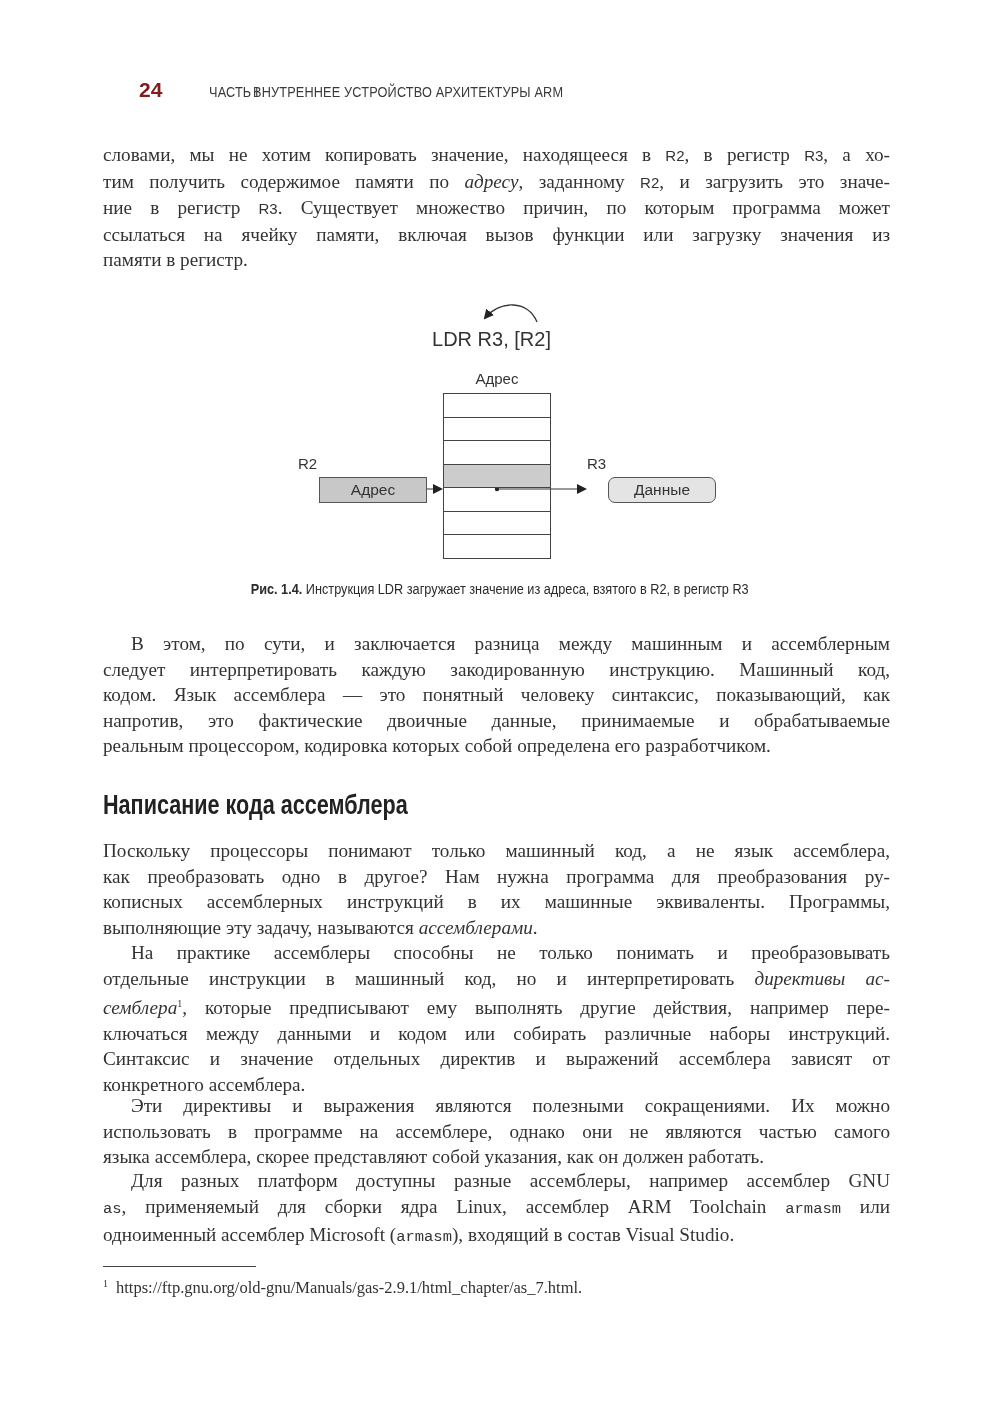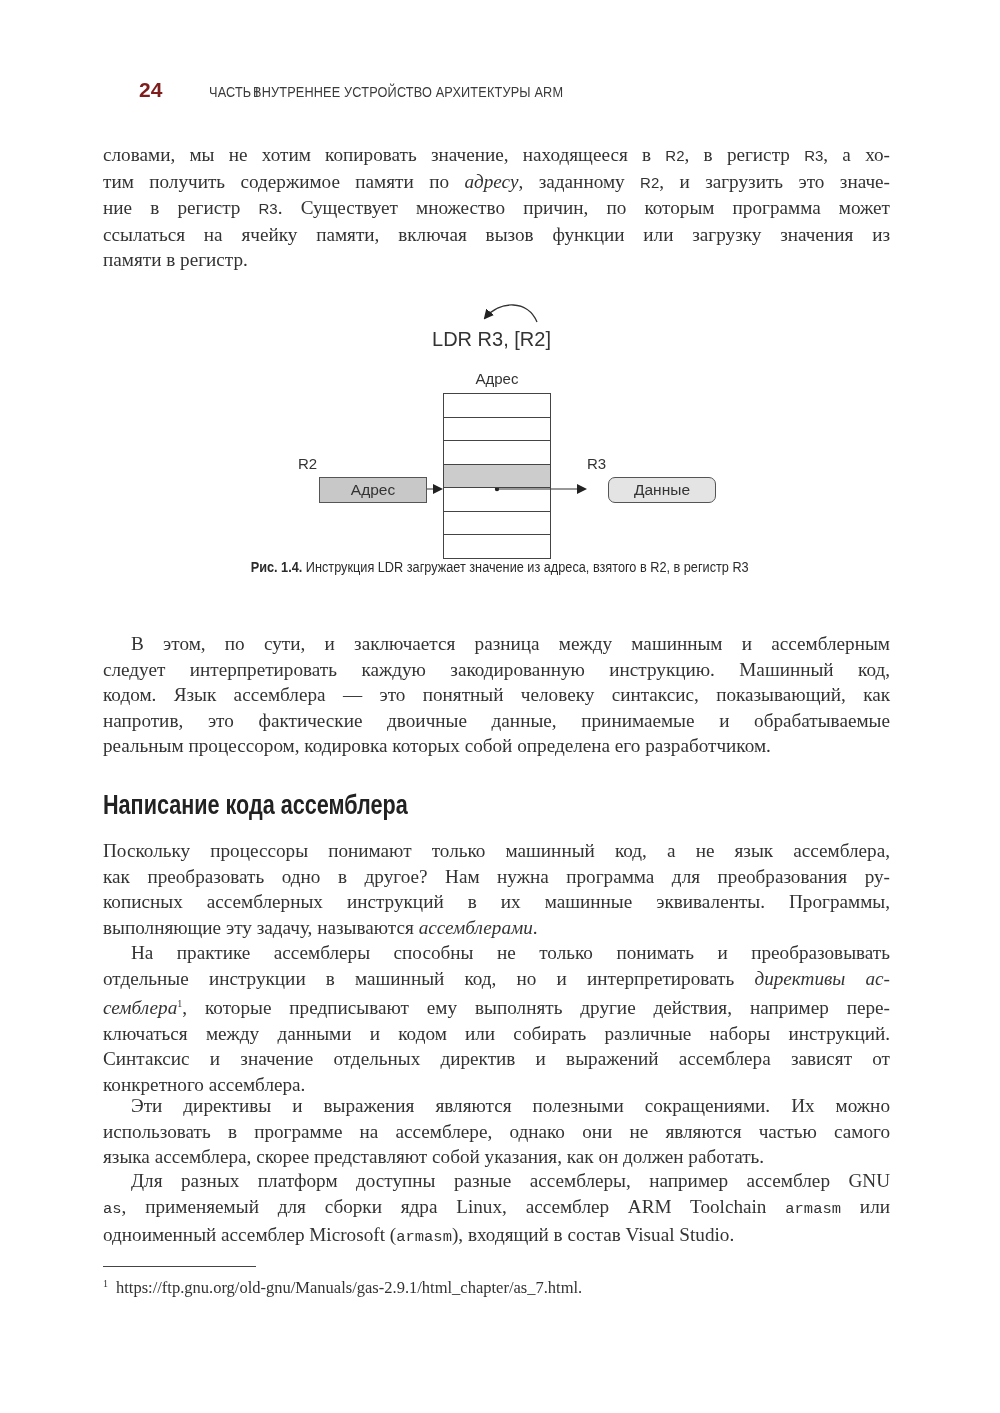--- a/index.html
+++ b/index.html
@@ -14,21 +14,21 @@
   .part { margin-left: 47px; font-family: "Liberation Sans", sans-serif; font-size: 15.5px; color: #3a3a3a; transform: scaleX(0.82); transform-origin: left; letter-spacing: 0.2px; }
   .chapter-title { position: absolute; left: 150px; top: 5px; font-family: "Liberation Sans", sans-serif; font-size: 15.5px; color: #3a3a3a; transform: scaleX(0.82); transform-origin: left; letter-spacing: 0.2px; white-space: nowrap;}
   .para { position: absolute; left: 103px; width: 787px; font-size: 19.2px; line-height: 25.6px; text-align: justify; color: #333; }
   .para .ln { display: block; text-align-last: justify; white-space: nowrap; }
   .para .ln.last { text-align-last: left; }
   .para .ln.ind { text-indent: 28px; }
   .mono { font-family: "Liberation Mono", "DejaVu Sans Mono", monospace; font-size: 15.5px; color: #333; }
   .reg { font-family: "Liberation Sans", sans-serif; font-size: 15px; }
   em { font-style: italic; }
   .heading { position: absolute; left: 103px; top: 790px; font-family: "Liberation Sans", sans-serif; font-weight: bold; font-size: 27px; color: #222; transform: scaleX(0.8); transform-origin: left; white-space: nowrap; }
-  .caption { position: absolute; left: 0; width: 1000px; top: 558px; text-align: center; font-family: "Liberation Sans", sans-serif; font-size: 15.5px; color: #2b2b2b; }
+  .caption { position: absolute; left: 0; width: 1000px; top: 580px; text-align: center; font-family: "Liberation Sans", sans-serif; font-size: 15.5px; color: #2b2b2b; }
   .caption .inner { display: inline-block; transform: scaleX(0.82); white-space: nowrap; }
   .caption b { font-weight: bold; }
   .fn-rule { position: absolute; left: 103px; top: 1266px; width: 153px; height: 1px; background: #444; }
   .footnote { position: absolute; left: 103px; top: 1278px; font-size: 16.5px; color: #333; white-space: nowrap; }
   .footnote sup { font-size: 10px; margin-right: 8px; vertical-align: 6px; }
   sup.fnref { font-size: 10px; vertical-align: 7px; }
   
   .diagram { position: absolute; left: 0; top: 0; width: 1000px; height: 580px; pointer-events: none; }
   .dlabel { position: absolute; font-family: "Liberation Sans", "DejaVu Sans", sans-serif; color: #333; white-space: nowrap; }
   .box { position: absolute; border: 1px solid #555; box-sizing: border-box; font-family: "Liberation Sans", sans-serif; font-size: 15.5px; color: #333; display: flex; align-items: center; justify-content: center; margin-left: 21px; }

